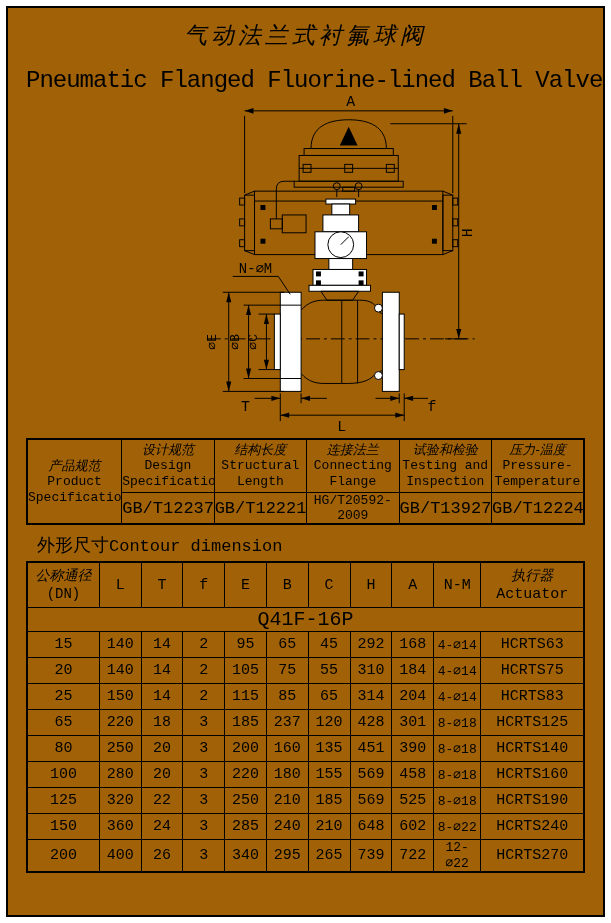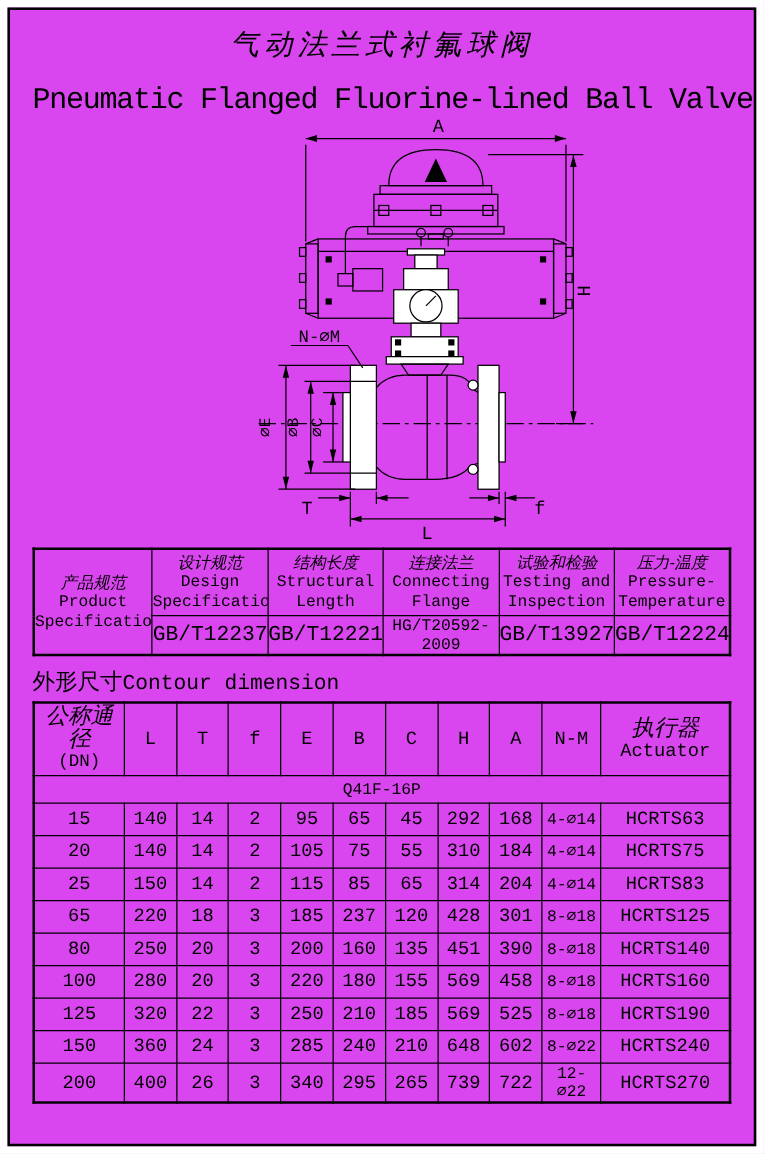--- a/index.html
+++ b/index.html
@@ -4,21 +4,21 @@
 <style>
   html,body{margin:0;padding:0;background:#fff;}
   body{
     width:611px;height:923px;
     font-family:"Liberation Mono","DejaVu Sans Mono",monospace;
     color:#000;position:relative;box-sizing:border-box;
   }
   .page-frame{
     position:absolute;left:6px;top:6px;right:6px;bottom:6px;
     border:2px solid #000;box-sizing:border-box;
-    padding:8px 18px 6px 18px;overflow:hidden;background:#d946ef;
+    padding:8px 18px 6px 18px;overflow:hidden;background:#a16207;
   }
   .title-zh{
     text-align:center;font-size:23px;letter-spacing:4px;
     font-family:"Liberation Sans","DejaVu Sans",sans-serif;
     margin-top:4px;font-style:italic;
   }
   .title-en{
     text-align:center;font-size:24px;letter-spacing:-1px;
     margin-top:16px;white-space:nowrap;font-weight:500;
   }
@@ -26,31 +26,31 @@
   table{border-collapse:collapse;width:100%;table-layout:fixed;}
   td,th{border:1px solid #000;text-align:center;vertical-align:middle;
         font-weight:normal;padding:0;overflow:hidden;}
   .spec-table{border:2px solid #000;margin-top:2px;}
   .spec-table th{font-size:13px;line-height:16px;padding:2px 0;}
   .spec-table .zh{font-family:"Liberation Sans","DejaVu Sans",sans-serif;
         font-style:italic;font-size:13px;}
   .spec-table td{font-size:17px;height:26px;}
   .spec-table td.spec-val-narrow{font-size:13px;}
   .product-cell{font-size:14px;line-height:17px;}
-  .contour-heading{margin:8px 0 4px 0;font-size:17px;}
+  .contour-heading{margin:8px 0 4px 11px;font-size:17px;}
   .contour-heading .zh{font-family:"Liberation Sans","DejaVu Sans",sans-serif;
         font-size:18px;}
   .dim-table{border:2px solid #000;}
   .dim-table th{font-size:15px;height:44px;line-height:19px;}
   .dim-table th .sub{font-size:14px;}
   .dim-table th .zh{font-family:"Liberation Sans","DejaVu Sans",sans-serif;
-        font-style:italic;font-size:18px;}
+        font-style:italic;font-size:14px;}
   .dim-table td{font-size:15px;height:25px;}
   .dim-table td.nm{font-size:13px;}
-  .model-row td{height:21px;font-size:13px;}
+  .model-row td{height:21px;font-size:20px;}
 </style>
 </head>
 <body>
 
 <div class="page-frame">
 
   <div class="title-zh">气动法兰式衬氟球阀</div>
   <div class="title-en">Pneumatic Flanged Fluorine-lined Ball Valve</div>
 
   <svg width="575" height="342" viewBox="0 0 575 345" style="display:block;margin:0 auto;" fill="none" stroke="#000" stroke-width="1">

